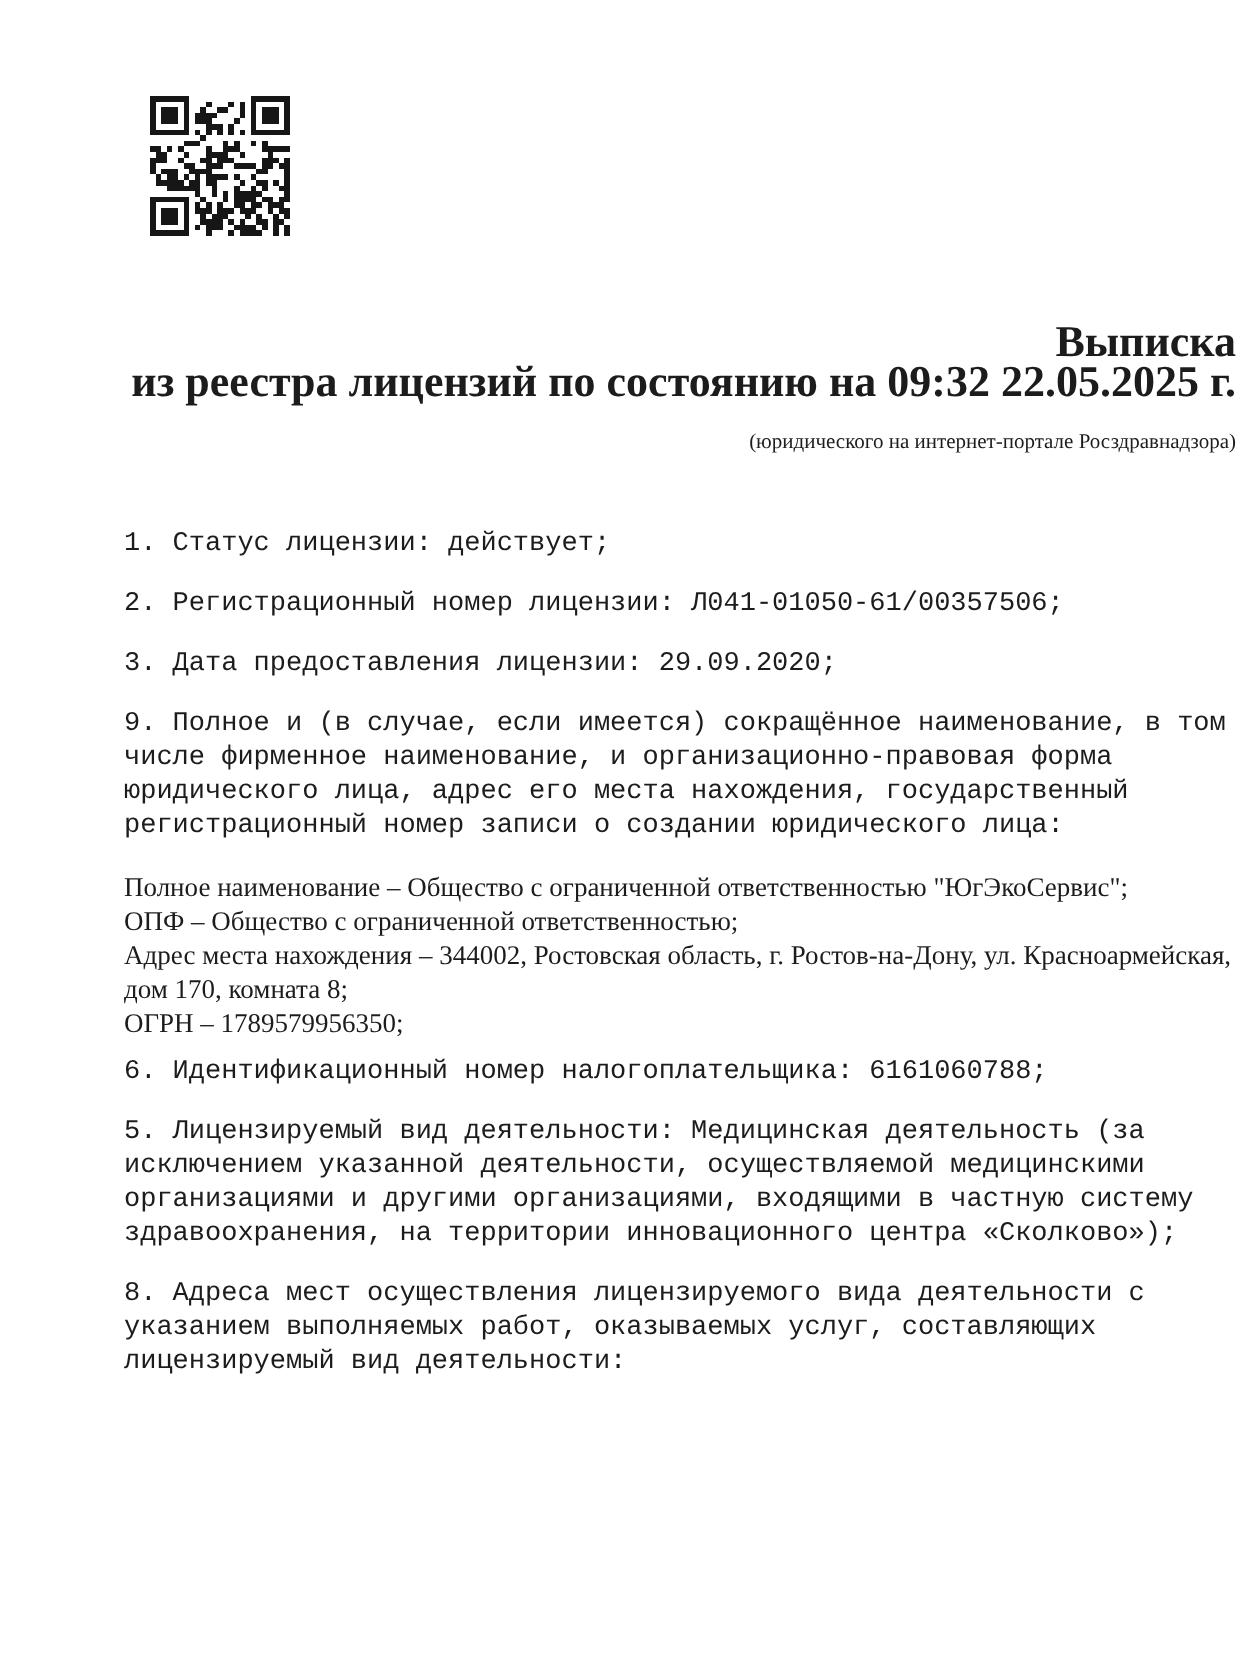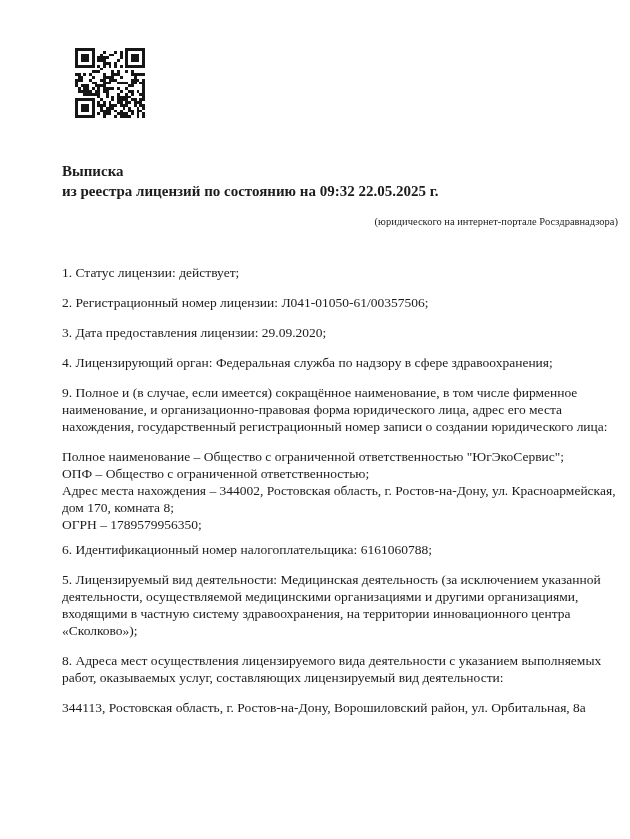--- a/index.html
+++ b/index.html
@@ -23,32 +23,32 @@
   .content {
     position: absolute;
     left: 62px;
     top: 161px;
     width: 556px;
     font-size: 13.5px;
     line-height: 17px;
   }
   .title {
     margin: 0 0 14px 0;
-    text-align: left;
-    font-size: 15px;
+    text-align: right;
+    font-size: 22px;
     line-height: 20px;
     font-weight: bold;
   }
   .note {
     margin: 0 0 36px 0;
     text-align: right;
     font-size: 10.5px;
     line-height: 13px;
   }
-  .para { margin: 0 0 13px 0; }
+  .para { margin: 0 0 13px 0; font-family: Liberation Mono, monospace; }
   .details { margin: 0 0 8px 0; }
   .detail-line { margin: 0; }
 </style>
 </head>
 <body>
 
 <div class="page">
 
   <div class="qr">
     <svg id="qr-svg" viewBox="0 0 25 25" shape-rendering="crispEdges" xmlns="http://www.w3.org/2000/svg">
@@ -368,29 +368,27 @@
     <h1 class="title">
       <span>Выписка</span><br>
       <span>из реестра лицензий по состоянию на 09:32 22.05.2025 г.</span>
     </h1>
 
     <div class="note">(юридического на интернет-портале Росздравнадзора)</div>
 
     <p class="para">1. Статус лицензии: действует;</p>
     <p class="para">2. Регистрационный номер лицензии: Л041-01050-61/00357506;</p>
     <p class="para">3. Дата предоставления лицензии: 29.09.2020;</p>
-    <p class="para">4. Лицензирующий орган: Федеральная служба по надзору в сфере здравоохранения;</p>
     <p class="para">9. Полное и (в случае, если имеется) сокращённое наименование, в том числе фирменное наименование, и организационно-правовая форма юридического лица, адрес его места нахождения, государственный регистрационный номер записи о создании юридического лица:</p>
 
     <div class="details">
       <div class="detail-line">Полное наименование – Общество с ограниченной ответственностью "ЮгЭкоСервис";</div>
       <div class="detail-line">ОПФ – Общество с ограниченной ответственностью;</div>
       <div class="detail-line">Адрес места нахождения – 344002, Ростовская область, г. Ростов-на-Дону, ул. Красноармейская, дом 170, комната 8;</div>
       <div class="detail-line">ОГРН – 1789579956350;</div>
     </div>
 
     <p class="para">6. Идентификационный номер налогоплательщика: 6161060788;</p>
     <p class="para">5. Лицензируемый вид деятельности: Медицинская деятельность (за исключением указанной деятельности, осуществляемой медицинскими организациями и другими организациями, входящими в частную систему здравоохранения, на территории инновационного центра «Сколково»);</p>
     <p class="para">8. Адреса мест осуществления лицензируемого вида деятельности с указанием выполняемых работ, оказываемых услуг, составляющих лицензируемый вид деятельности:</p>
-    <p class="para">344113, Ростовская область, г. Ростов-на-Дону, Ворошиловский район, ул. Орбитальная, 8а</p>
 
   </div>
 </div>
 
 </body></html>

